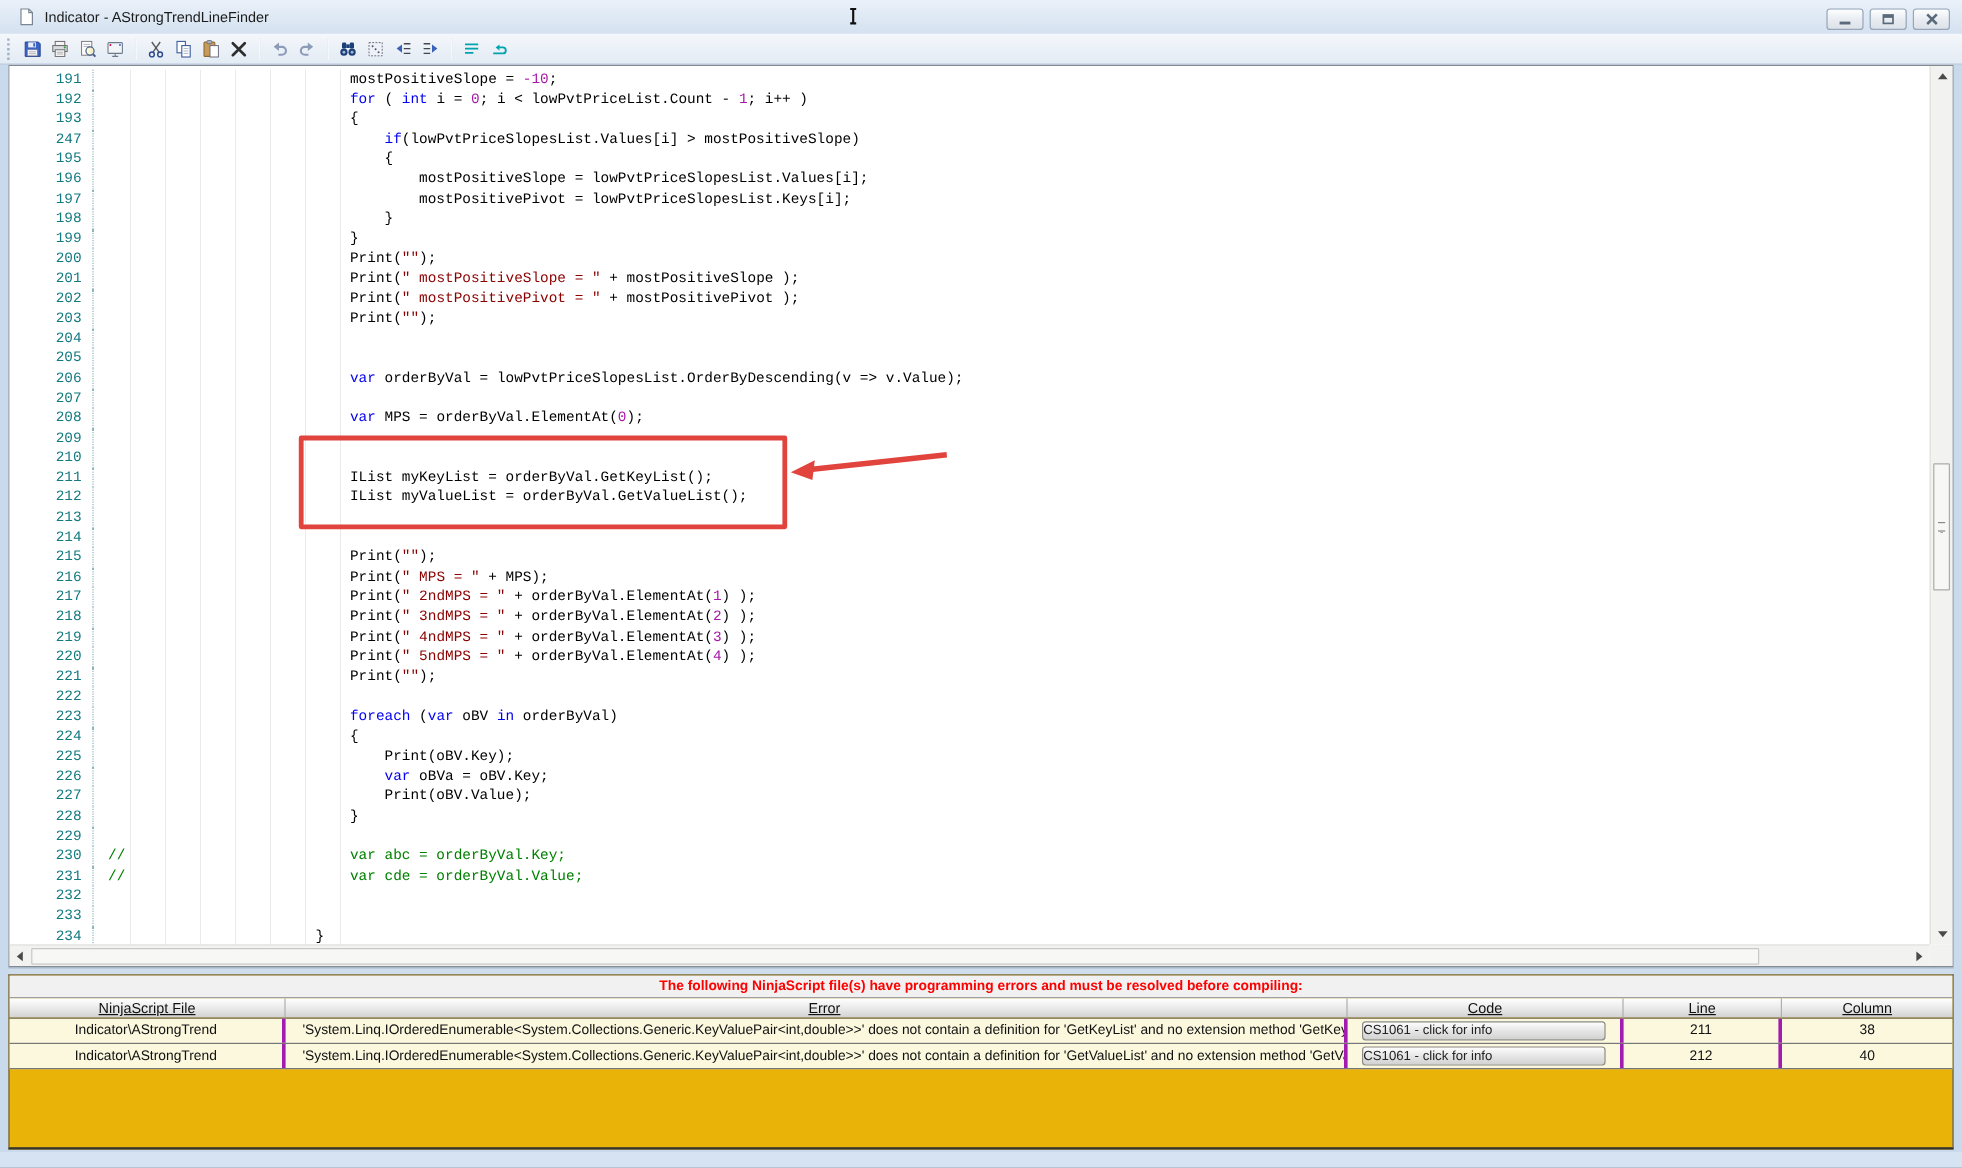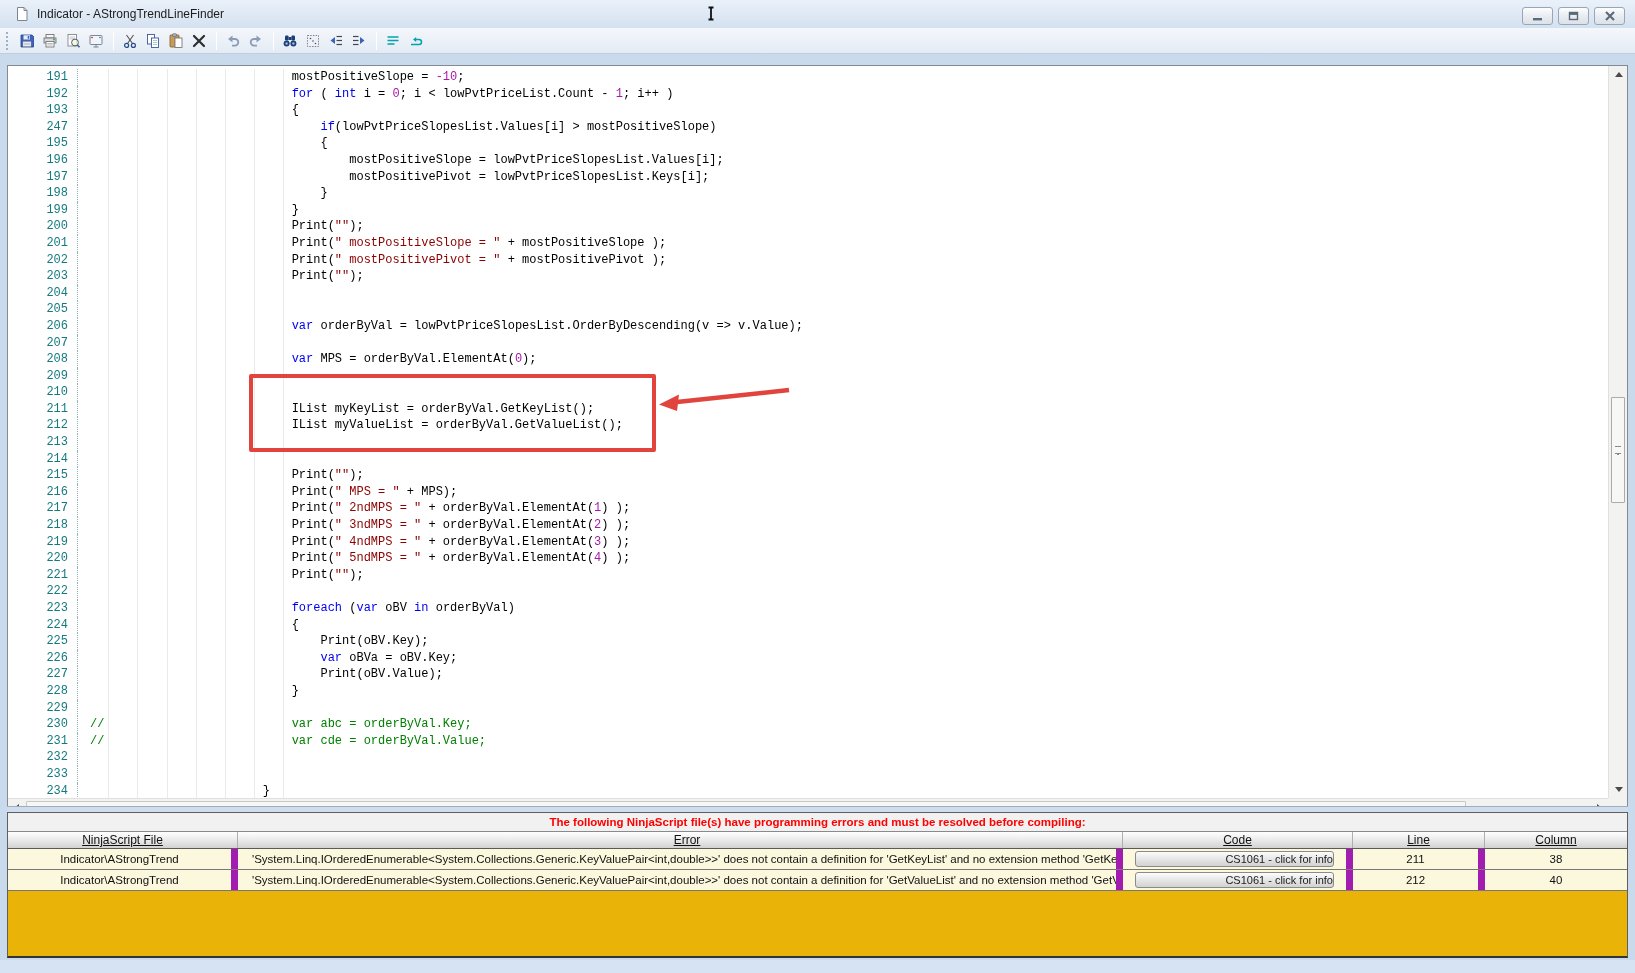--- a/index.html
+++ b/index.html
@@ -15,21 +15,21 @@
   .win-btn{width:31px;height:18px;margin-left:5px;border:1px solid #98A6B8;border-radius:3px;background:linear-gradient(#FDFEFE,#E9EDF2 50%,#DCE2E9);display:flex;align-items:center;justify-content:center;cursor:default;}
 
   
   .toolbar{position:absolute;left:0;top:28px;width:1635px;height:26px;background:linear-gradient(#F4F7FB,#E3EBF4);border-bottom:1px solid #C2CEDC;display:flex;align-items:center;padding-left:4px;}
   .grip{width:4px;height:18px;border-left:2px dotted #9FB0C4;margin:0 6px 0 2px;}
   .tbtn{width:21px;height:21px;display:flex;align-items:center;justify-content:center;margin-right:2px;}
   .tbtn svg{width:16px;height:16px;}
   .tsep{width:1px;height:18px;background:#C4CFDC;border-right:1px solid #FFFFFF;margin:0 5px;}
 
   
-  .editor{position:absolute;left:7px;top:54px;width:1621px;height:752px;background:#FFFFFF;border:1px solid #828A94;margin-top:11px;}
+  .editor{position:absolute;left:7px;top:54px;width:1621px;height:752px;background:#FFFFFF;border:1px solid #828A94;}
   .code-scroll{position:absolute;left:0;top:0;right:19px;bottom:18px;overflow:hidden;padding-top:3px;background:#fff;}
   .code-line{display:flex;height:16.6px;white-space:pre;font-family:"Liberation Mono",monospace;font-size:12px;line-height:16.6px;}
   .gut{flex:0 0 70px;text-align:right;padding-right:9px;color:#137A80;border-right:1px dotted #8FB6BA;}
   .code{flex:1;padding-left:12px;background-image:repeating-linear-gradient(to right,transparent 0,transparent 28.2px,#EAEAEA 28.2px,#EAEAEA 29.2px);background-size:206px 100%;background-repeat:no-repeat;background-position:2px 0;}
   .tok-p{color:#000000;}
   .tok-k{color:#0000F0;}
   .tok-s{color:#8B0000;}
   .tok-n{color:#A818A8;}
   .tok-c{color:#008000;}
 
@@ -55,27 +55,27 @@
 
   
   .splitter{position:absolute;left:7px;top:806px;width:1621px;height:6px;background:#CFDDEC;border-top:1px solid #9FAEBF;}
 
   
   .error-panel{position:absolute;left:7px;top:812px;width:1621px;height:146px;background:#eab308;border:1px solid #5F5F5F;border-bottom:2px solid #333;}
   .error-header{height:19px;background:#F1F1F1;color:#FF0000;font-weight:bold;font-size:11.5px;text-align:center;line-height:19px;border-bottom:1px solid #8A8A8A;overflow:hidden;}
   .grid-header{height:17px;display:flex;background:linear-gradient(#FFFFFF,#E8E8E8 55%,#D2D2D2);border-bottom:1px solid #5A5A5A;font-size:12px;color:#111;}
   .gh-cell{border-right:1px solid #AFAFAF;text-align:center;line-height:16px;overflow:hidden;text-decoration:underline;}
   .err-row{height:21px;display:flex;background:#FBF8DE;border-bottom:1px solid #777777;font-size:11.5px;color:#111;}
-  .err-cell{border-right:7px solid #a21caf;line-height:20px;overflow:hidden;white-space:nowrap;}
+  .err-cell{border-right:3px solid #a21caf;line-height:20px;overflow:hidden;white-space:nowrap;}
   .c-file{width:230px;text-align:center;}
   .c-error{width:885px;padding-left:14px;}
   .c-code{width:230px;padding:2px 12px;}
   .c-line{width:132px;text-align:center;}
   .c-col{width:142px;text-align:center;border-right:none;}
-  .code-btn{display:block;width:100%;height:16px;font-family:"Liberation Sans",sans-serif;font-size:11px;line-height:14px;color:#222;background:linear-gradient(#FDFDFD,#E6E6E6 50%,#D2D2D2);border:1px solid #8A8A8A;border-radius:3px;text-align:right;}
+  .code-btn{display:block;width:100%;height:16px;font-family:"Liberation Sans",sans-serif;font-size:11px;line-height:14px;color:#222;background:linear-gradient(#FDFDFD,#E6E6E6 50%,#D2D2D2);border:1px solid #8A8A8A;border-radius:3px;text-align:left;}
 
   .bottom-edge{position:absolute;left:0;top:960px;width:1635px;height:13px;background:#D6E3F2;}
 </style>
 </head>
 <body>
 
 <div class="window">
 
   <div class="titlebar">
     <span class="doc-icon">

